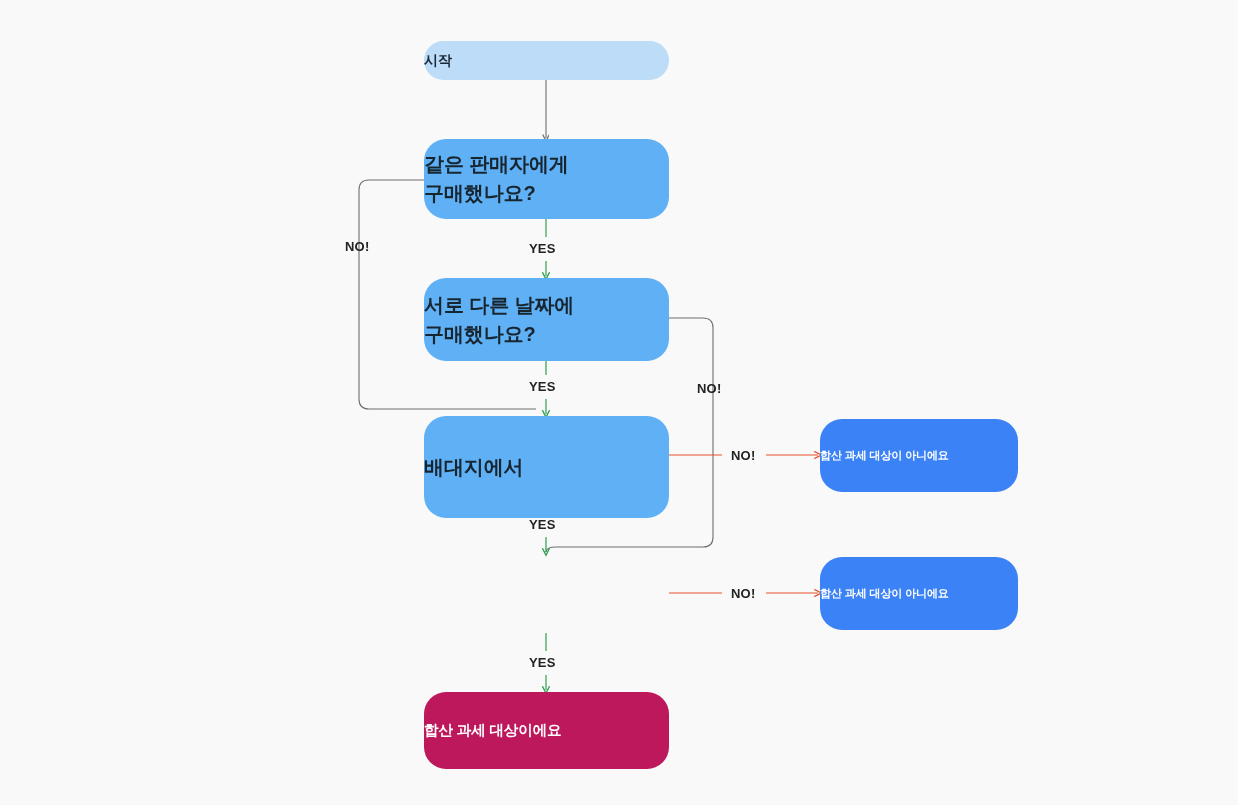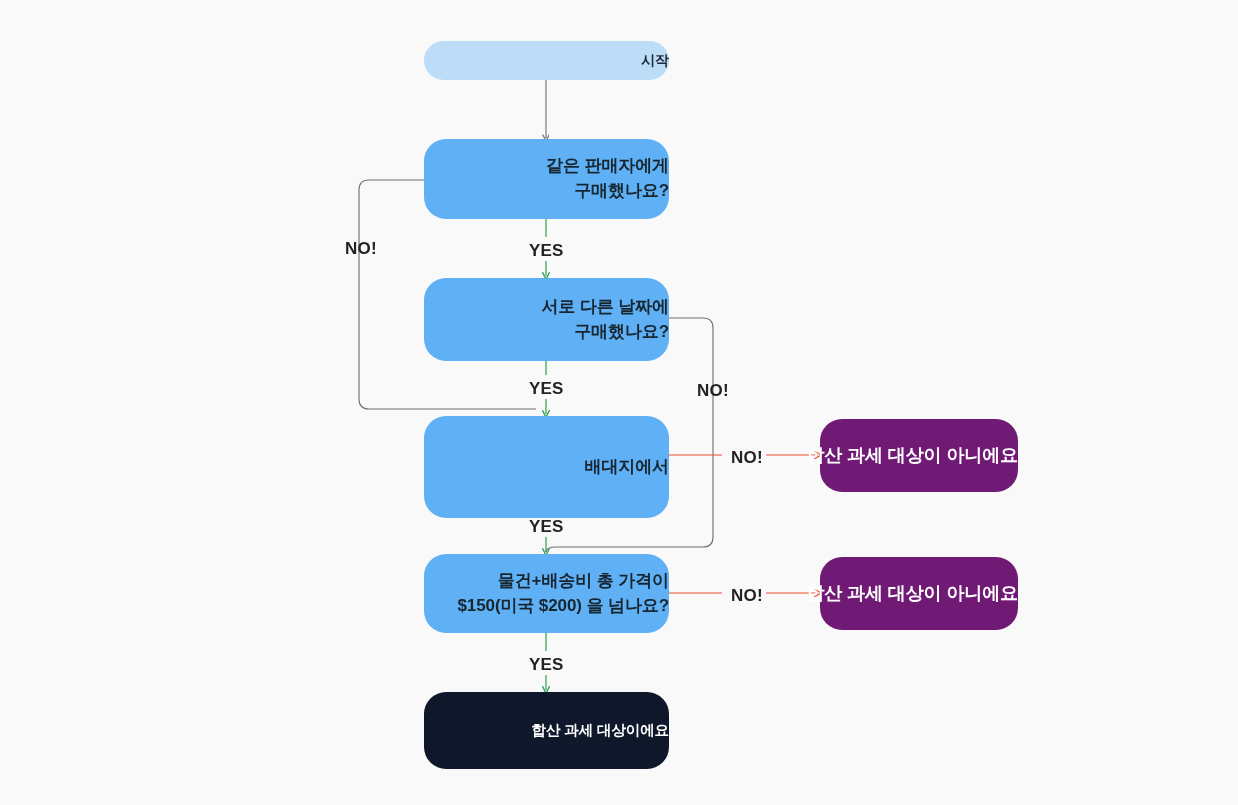--- a/index.html
+++ b/index.html
@@ -20,54 +20,54 @@
     position: absolute;
     left: 0; top: 0;
     width: 1238px;
     height: 805px;
     pointer-events: none;
   }
   .node {
     position: absolute;
     display: flex;
     flex-direction: column;
-    align-items: flex-end;
+    align-items: flex-start;
     justify-content: center;
     text-align: center;
     border-radius: 22px;
     line-height: 1.45;
     letter-spacing: -0.1px;
   }
   .node .line { display: block; white-space: nowrap; }
   .node-start {
     background: #bcdcf8;
     color: #1b2733;
     font-size: 14px;
     font-weight: bold;
   }
   .node-decision {
     background: #5fb0f5;
     color: #17252f;
-    font-size: 17px;
+    font-size: 20px;
   }
   .node-terminal-gray {
-    background: #701a75;
+    background: #3b82f6;
     color: #ffffff;
-    font-size: 18px;
+    font-size: 11px;
   }
   .node-terminal-blue {
-    background: #0f172a;
+    background: #be185d;
     color: #ffffff;
     font-size: 14.5px;
   }
   .b { font-weight: bold; }
   .r { font-weight: bold; }
   .edge-label {
     position: absolute;
-    font-size: 17px;
+    font-size: 13px;
     font-weight: bold;
     color: #232323;
     letter-spacing: 0.2px;
     white-space: nowrap;
   }
 </style>
 </head>
 <body>
 
 <div id="chart-root">
@@ -121,24 +121,20 @@
 
   <div class="node node-decision" style="left:424px; top:278px; width:245px; height:83px;">
     <span class="line b">서로 다른 날짜에</span>
     <span class="line r">구매했나요?</span>
   </div>
 
   <div class="node node-decision" style="left:424px; top:416px; width:245px; height:102px;">
     <span class="line r">배대지에서</span>
   </div>
 
-  <div class="node node-decision" style="left:424px; top:554px; width:245px; height:79px;">
-    <span class="line"><span class="r">물건+배송비 </span><span class="b">총 가격</span><span class="r">이</span></span>
-    <span class="line"><span class="b">$150(미국 $200)</span><span class="r"> 을 넘나요?</span></span>
-  </div>
 
   <div class="node node-terminal-gray" style="left:820px; top:419px; width:198px; height:73px;">
     <span class="line"><span class="b">합산 과세 대상이</span><span class="r"> 아니에요</span></span>
   </div>
 
   <div class="node node-terminal-gray" style="left:820px; top:557px; width:198px; height:73px;">
     <span class="line"><span class="b">합산 과세 대상이</span><span class="r"> 아니에요</span></span>
   </div>
 
   <div class="node node-terminal-blue" style="left:424px; top:692px; width:245px; height:77px;">

